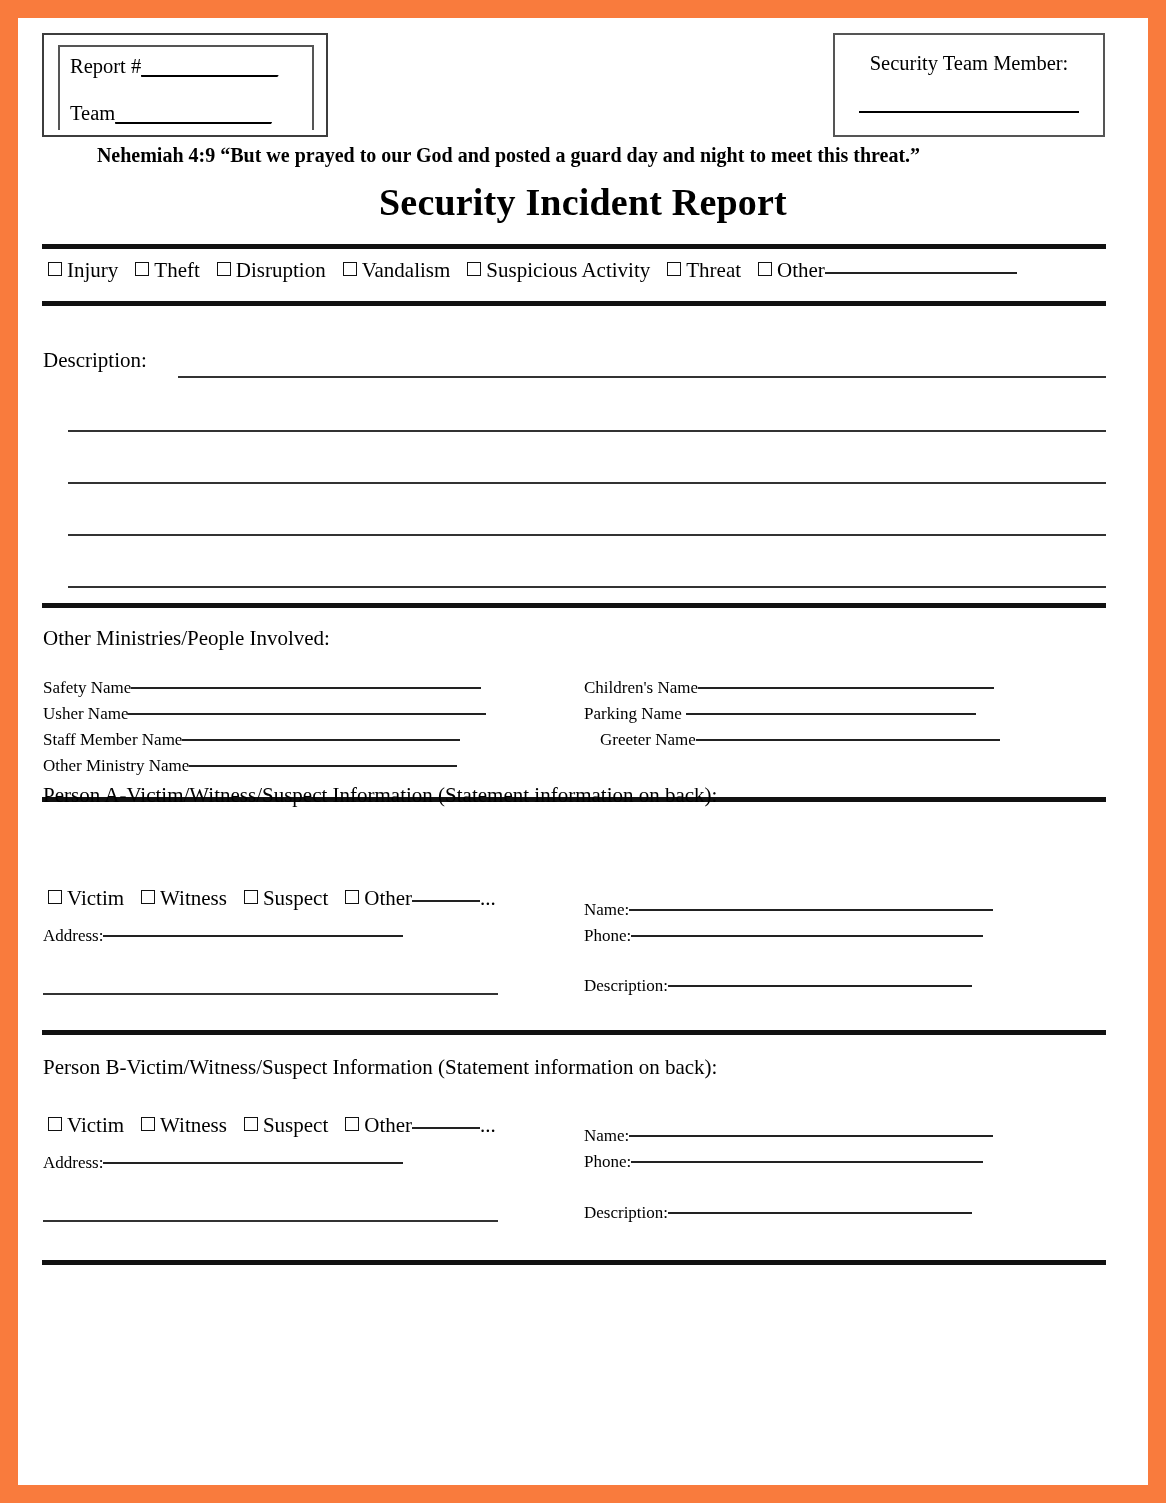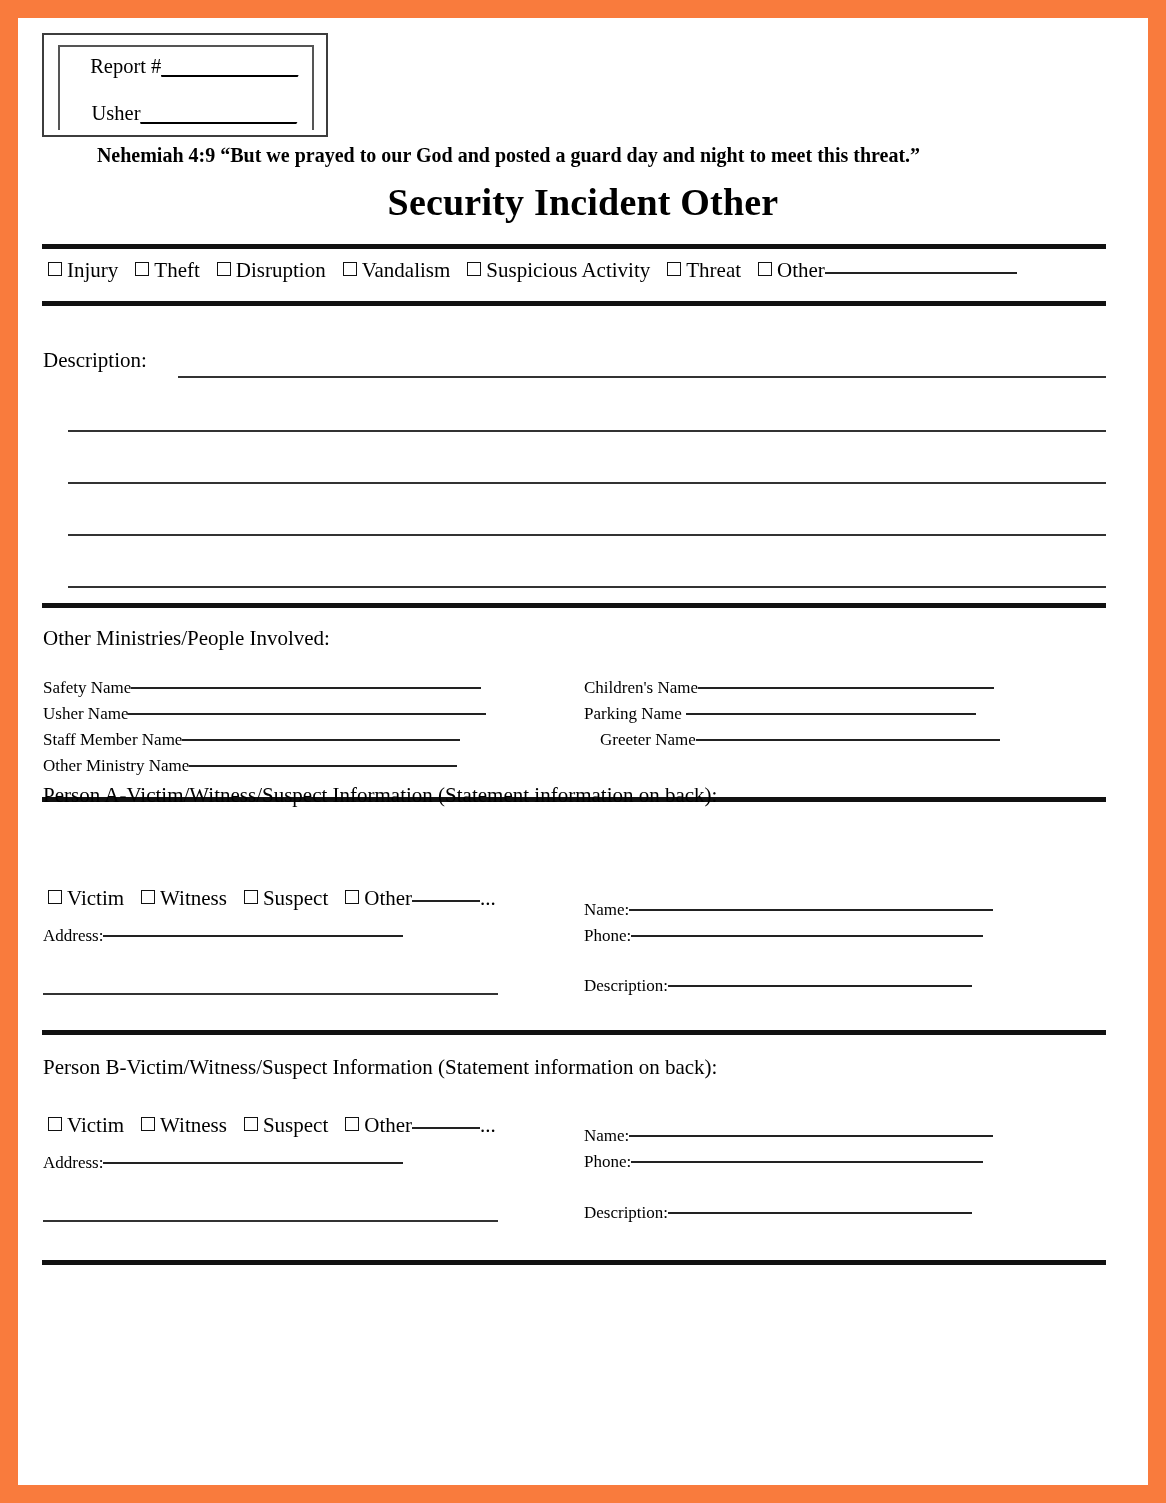--- a/index.html
+++ b/index.html
@@ -42,22 +42,21 @@
   }
   .report-box-inner {
     position: absolute;
     left: 14px;
     top: 10px;
     right: 12px;
     bottom: 5px;
     border: 2px solid #555;
     border-bottom: none;
     box-sizing: border-box;
-    padding: 9px 0 0 16px;
-    text-align: center;
+    padding: 9px 0 0 10px;
   }
   .field-line {
     font-size: 20.5px;
     line-height: 1.0;
     white-space: nowrap;
     color: #000;
   }
   .field-line .blank {
     text-decoration: underline;
     letter-spacing: -0.5px;
@@ -189,28 +188,32 @@
 
 <div class="page">
   <div class="sheet">
 
     <div class="report-box">
       <div class="report-box-inner">
         <div class="field-line">
           <span>Report #</span><span class="blank">______________</span>
         </div>
         <div class="field-line report-row2">
-          <span>Usher</span><span class="blank">________________</span>
+          <span>Team</span><span class="blank">________________</span>
         </div>
       </div>
     </div>
 
+    <div class="team-box">
+      <div class="team-label">Security Team Member:</div>
+      <div class="team-rule"></div>
+    </div>
 
     <div class="scripture">Nehemiah 4:9 “But we prayed to our God and posted a guard day and night to meet this threat.”</div>
-    <div class="doc-title">Security Incident Other</div>
+    <div class="doc-title">Security Incident Report</div>
 
     <div class="thick-rule" style="top:226px"></div>
     <div class="checkrow">
       <span class="cbitem"><span class="cb"></span><span>Injury</span></span><span class="cbitem"><span class="cb"></span><span>Theft</span></span><span class="cbitem"><span class="cb"></span><span>Disruption</span></span><span class="cbitem"><span class="cb"></span><span>Vandalism</span></span><span class="cbitem"><span class="cb"></span><span>Suspicious Activity</span></span><span class="cbitem"><span class="cb"></span><span>Threat</span></span><span class="cbitem"><span class="cb"></span><span>Other</span><span class="inline-blank" style="width:192px"></span></span>
     </div>
     <div class="thick-rule" style="top:283px"></div>
 
     <div class="desc-label">Description:</div>
     <div class="desc-rule" style="left:160px; width:928px; top:358px"></div>
     <div class="desc-rule" style="left:50px; width:1038px; top:412px"></div>

